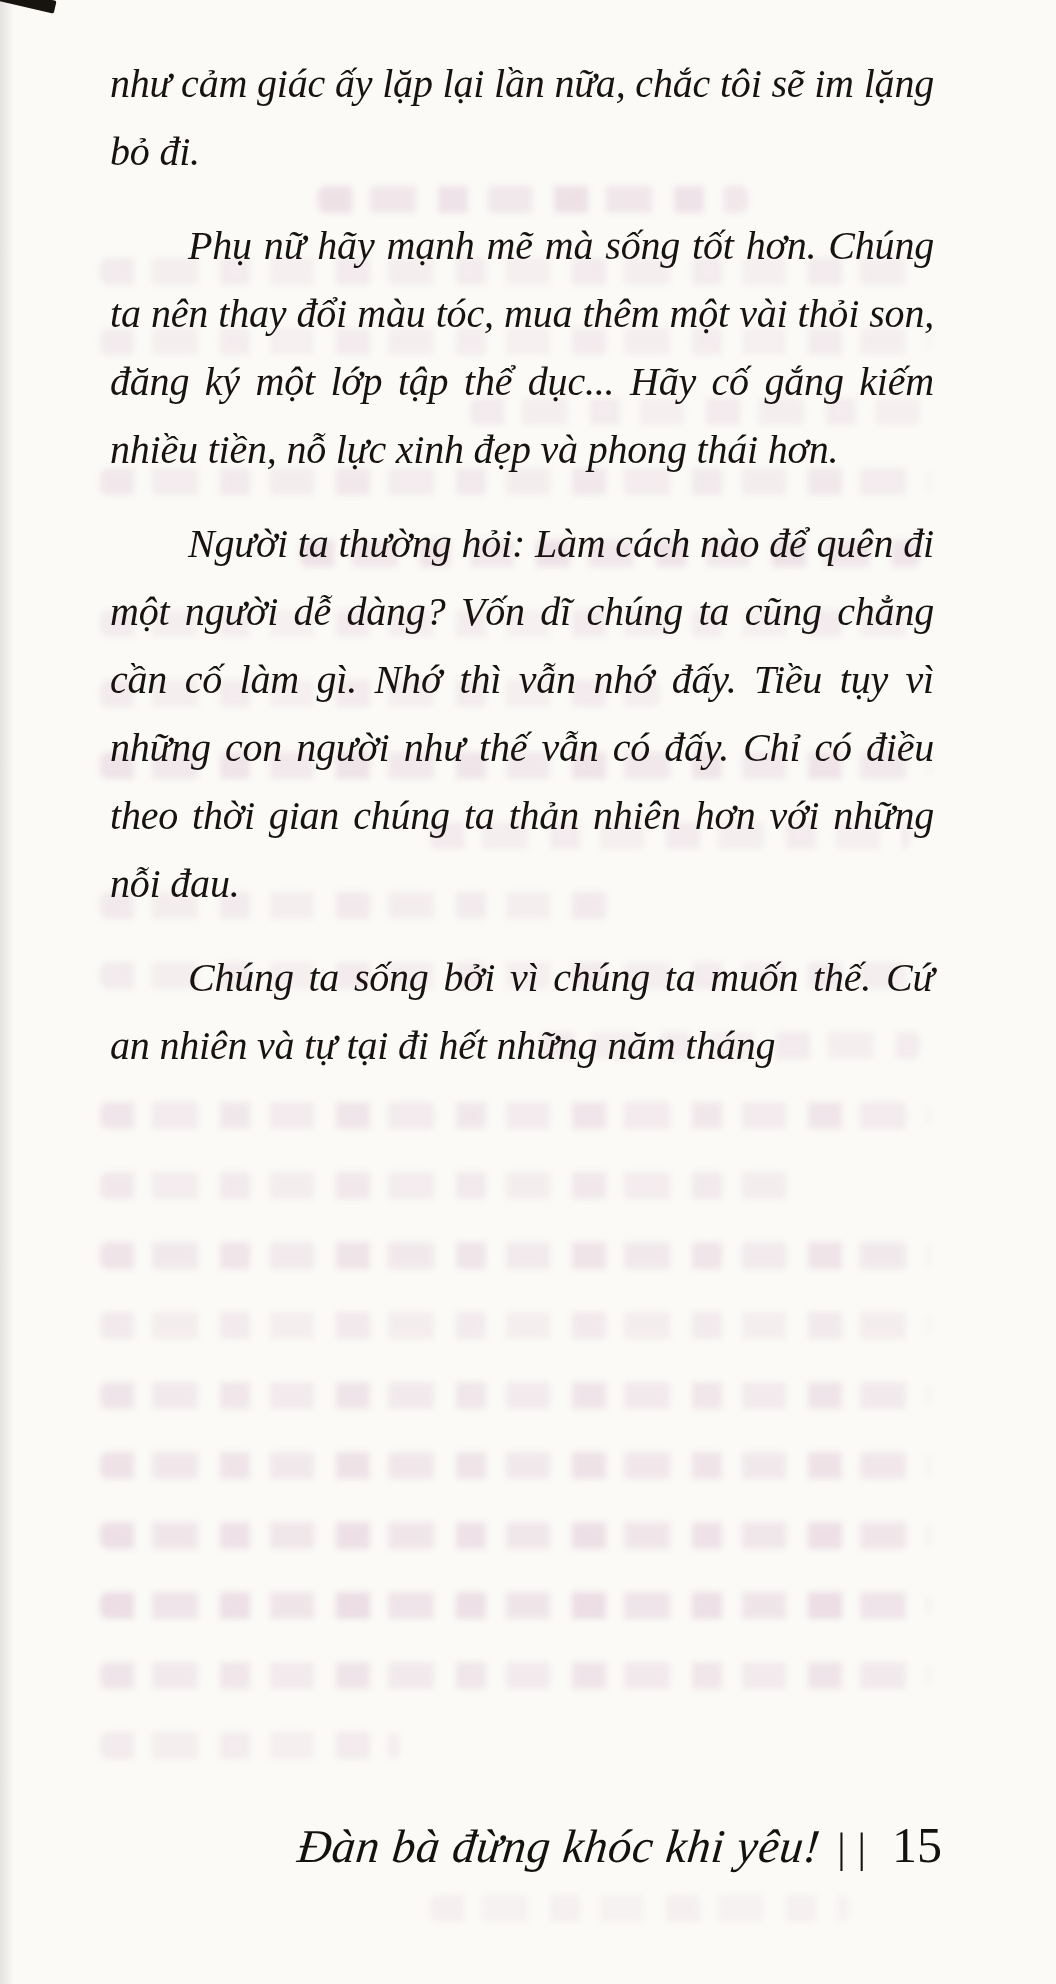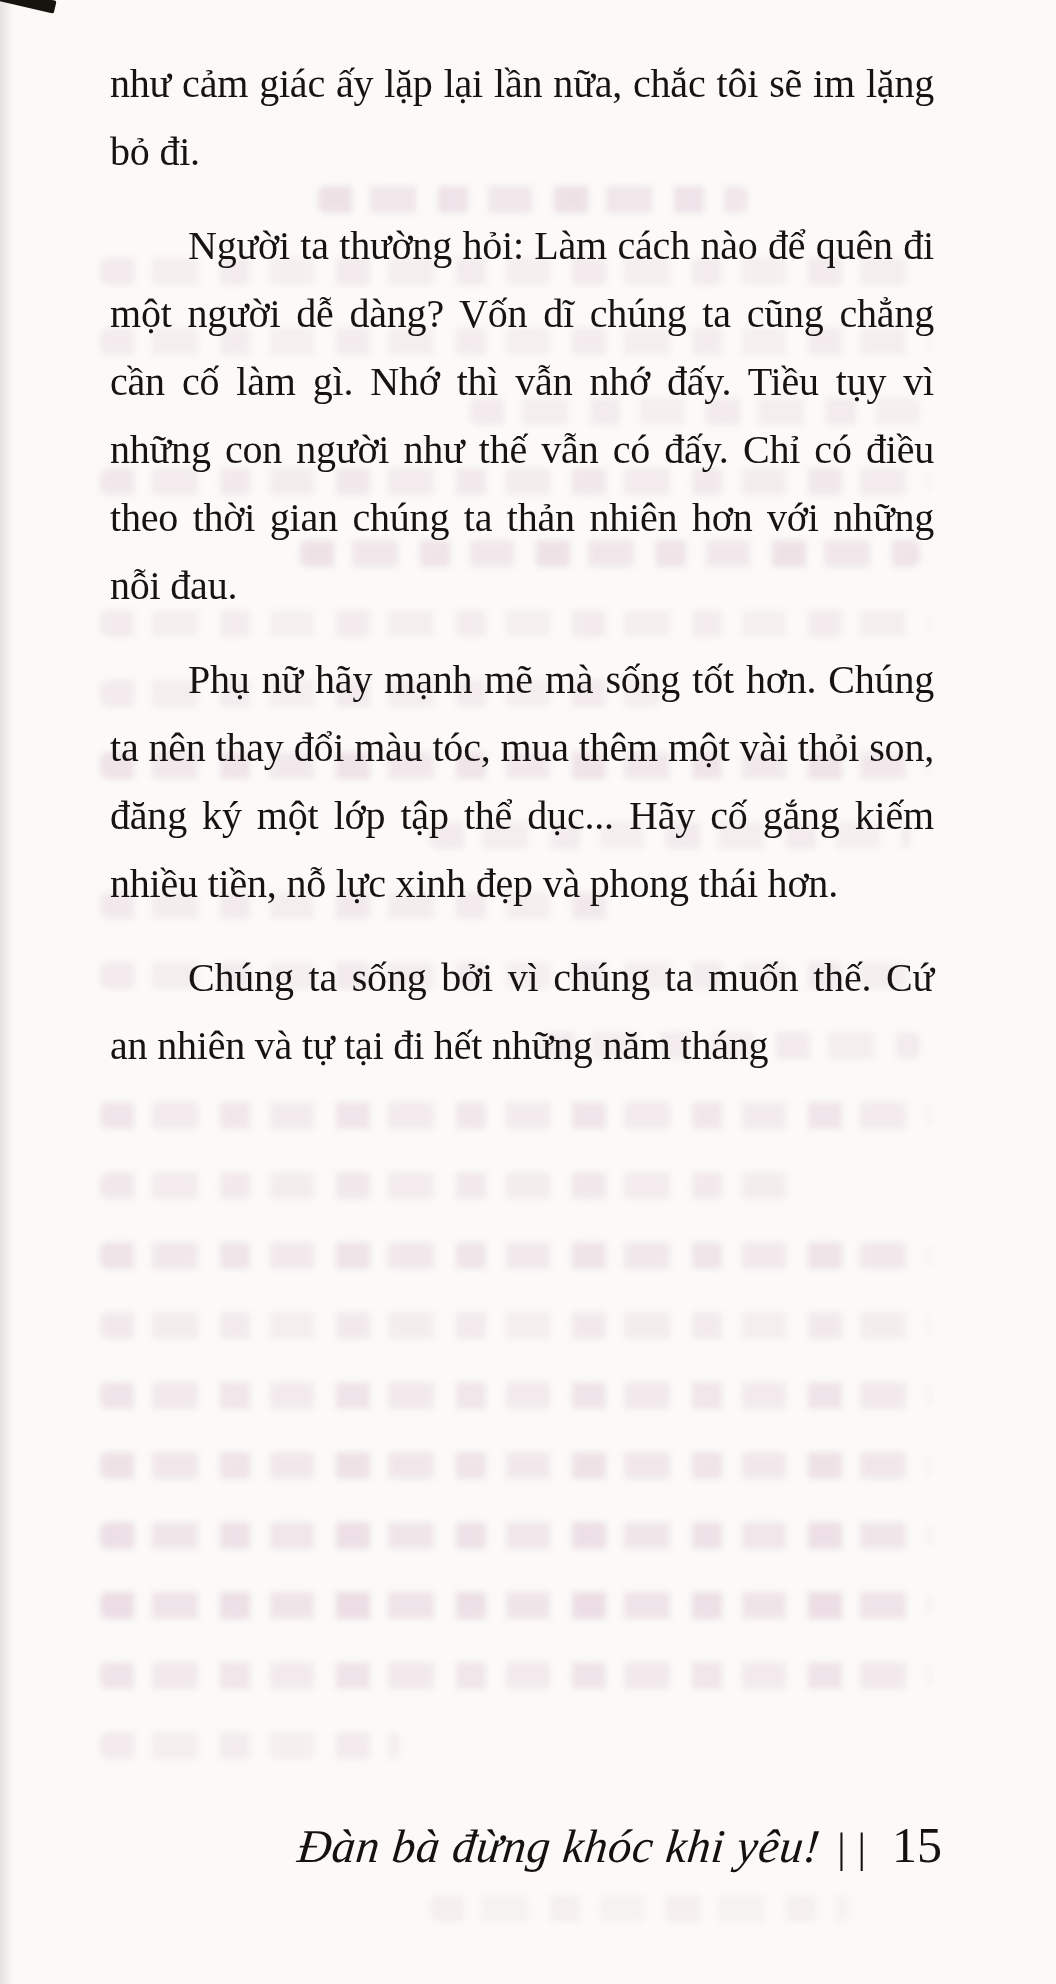--- a/index.html
+++ b/index.html
@@ -44,20 +44,21 @@
   }
   .text-block {
     position:absolute;
     left:110px; top:50px;
     width:824px;
     font-size:40px;
     line-height:68px;
     color:#171310;
     text-align:justify;
     letter-spacing:-0.2px;
+    font-style:italic;
   }
   .para { margin:0 0 26px 0; text-indent:78px; }
   .para.no-indent { text-indent:0; }
   .footer {
     position:absolute;
     right:114px;
     bottom:110px;
     display:flex;
     align-items:baseline;
     gap:14px;
@@ -110,22 +111,22 @@
       <div class="ghost" style="left: 100px; top: 1452px; width: 830px; opacity: 0.4;"></div>
       <div class="ghost" style="left: 100px; top: 1522px; width: 830px; opacity: 0.44;"></div>
       <div class="ghost" style="left: 100px; top: 1592px; width: 830px; opacity: 0.48;"></div>
       <div class="ghost" style="left: 100px; top: 1662px; width: 830px; opacity: 0.36;"></div>
       <div class="ghost" style="left: 100px; top: 1732px; width: 300px; opacity: 0.26;"></div>
       <div class="ghost" style="left: 430px; top: 1895px; width: 420px; opacity: 0.18;"></div>
     </div>
 
   <div class="text-block">
     <p class="para no-indent">như cảm giác ấy lặp lại lần nữa, chắc tôi sẽ im lặng bỏ đi.</p>
+    <p class="para">Phụ nữ hãy mạnh mẽ mà sống tốt hơn. Chúng ta nên thay đổi màu tóc, mua thêm một vài thỏi son, đăng ký một lớp tập thể dục... Hãy cố gắng kiếm nhiều tiền, nỗ lực xinh đẹp và phong thái hơn.</p>
     <p class="para">Người ta thường hỏi: Làm cách nào để quên đi một người dễ dàng? Vốn dĩ chúng ta cũng chẳng cần cố làm gì. Nhớ thì vẫn nhớ đấy. Tiều tụy vì những con người như thế vẫn có đấy. Chỉ có điều theo thời gian chúng ta thản nhiên hơn với những nỗi đau.</p>
-    <p class="para">Phụ nữ hãy mạnh mẽ mà sống tốt hơn. Chúng ta nên thay đổi màu tóc, mua thêm một vài thỏi son, đăng ký một lớp tập thể dục... Hãy cố gắng kiếm nhiều tiền, nỗ lực xinh đẹp và phong thái hơn.</p>
     <p class="para">Chúng ta sống bởi vì chúng ta muốn thế. Cứ an nhiên và tự tại đi hết những năm tháng</p>
   </div>
 
   <div class="footer">
     <span class="footer-title">Đàn bà đừng khóc khi yêu!</span>
     <span class="footer-divider">||</span>
     <span class="footer-page-number">15</span>
   </div>
 
 </div>

